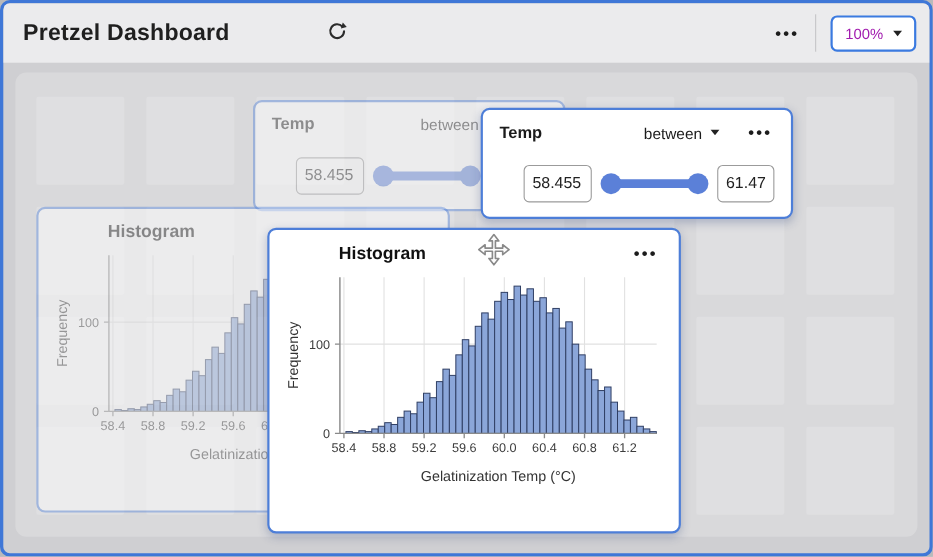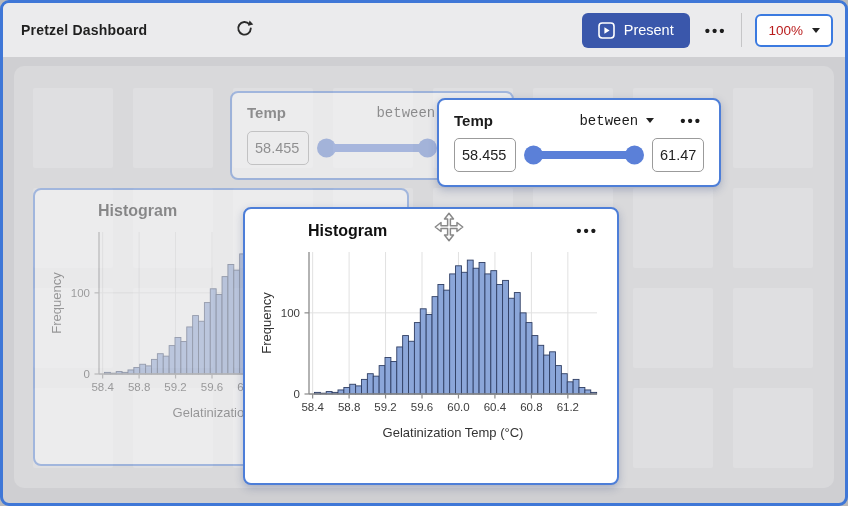--- a/index.html
+++ b/index.html
@@ -5,58 +5,58 @@
   * { margin:0; padding:0; box-sizing:border-box; }
   html,body { background:#b9b9bb; }
   body { font-family:"Liberation Sans", sans-serif; }
 
   .frame { position:relative; width:848px; height:506px; border:3px solid #3f77d7;
            border-radius:9px; overflow:hidden; background:#cfcfd2; }
 
   
   .header { position:absolute; top:0; left:0; right:0; height:54px; background:#ebebed;
             display:flex; align-items:center; padding:0 12px 0 18px; }
-  .app-title { font-size:14px; font-weight:700; color:#1f1f1f; letter-spacing:.2px; }
+  .app-title { font-size:21px; font-weight:700; color:#1f1f1f; letter-spacing:.2px; }
   .updated-group { display:flex; align-items:center; gap:12px; margin-left:86px;
                    font-size:13.5px; color:#262626; }
   .icon-btn { background:none; border:none; cursor:pointer; display:flex; align-items:center; padding:2px; }
   .header-right { margin-left:auto; display:flex; align-items:center; gap:13px; }
   .present-btn { display:flex; align-items:center; gap:9px; background:#3a57ab; color:#fff;
                  border:none; border-radius:6px; padding:9px 16px; font-size:14.5px;
                  font-family:inherit; cursor:pointer; }
   .dots { font-size:15px; font-weight:700; letter-spacing:2px; color:#1c1c1c; line-height:1; }
   .header-divider { width:1px; height:34px; background:#c5c5c7; }
   .zoom-select { display:flex; align-items:center; gap:9px; background:#fff; border:2px solid #3b7ae0;
-                 border-radius:6px; padding:7px 11px; font-size:13.5px; color:#b91c1c; cursor:pointer;
+                 border-radius:6px; padding:7px 11px; font-size:13.5px; color:#a21caf; cursor:pointer;
                  font-family:inherit; }
   .caret-down { width:0; height:0; border-left:4.5px solid transparent; border-right:4.5px solid transparent;
                 border-top:5.5px solid #222; display:inline-block; }
 
   
   .canvas { position:absolute; top:54px; left:0; right:0; bottom:0; }
   .panel { position:absolute; left:11px; top:9px; width:820px; height:422px;
            background:#d9d9db; border-radius:10px; }
   .cell { position:absolute; width:80px; height:80px; background:#dfdfe1; border-radius:2px; }
 
   
   .card { position:absolute; background:#fff; border:2px solid #4d7ed8; border-radius:8px;
           box-shadow:0 3px 9px rgba(40,60,120,.28); }
   .card.ghost { opacity:.42; box-shadow:none; }
 
-  .temp-card { width:284px; height:89px; padding:11px 15px 13px; display:flex;
+  .temp-card { width:284px; height:101px; padding:11px 15px 13px; display:flex;
                flex-direction:column; justify-content:space-between; }
   .temp-row1 { display:flex; align-items:center; }
   .temp-title { font-weight:700; font-size:15px; color:#1b1b1b; }
   .operator { margin-left:auto; display:flex; align-items:center; gap:8px;
-              font-size:14px; color:#1b1b1b; cursor:pointer; background:none; border:none; font-family:Liberation Mono, monospace; }
+              font-size:14px; color:#1b1b1b; cursor:pointer; background:none; border:none; font-family:Liberation Sans, sans-serif; }
   .card-dots { margin-left:24px; }
   .temp-row2 { display:flex; align-items:center; gap:10px; }
   .num-input { height:34px; border:1px solid #9b9b9b; border-radius:5px; font-size:14.5px;
                color:#222; padding:0 7px; font-family:inherit; background:#fff; }
-  .num-input.min { width:62px; }
+  .num-input.min { width:62px;margin-left:22px; }
   .num-input.max { width:52px; }
   .slider { flex:1; position:relative; height:8px; }
   .slider-track { position:absolute; left:2px; right:2px; top:0; bottom:0; background:#5b80d8; border-radius:4px; }
   .slider-handle { position:absolute; width:19px; height:19px; border-radius:50%; background:#5b80d8;
                    top:50%; transform:translateY(-50%); cursor:pointer; }
   .handle-min { left:-2px; } .handle-max { right:-2px; }
 
   .hist-card { width:376px; height:278px; padding:10px 12px; }
   .hist-header { display:flex; align-items:center; padding:2px 5px 0;margin-left:46px; }
   .hist-title { font-weight:700; font-size:16px; color:#101010; }
@@ -78,29 +78,20 @@
         <span>
           <svg width="19" height="19" viewBox="0 0 20 20">
             <path d="M15 5.5 A 6.6 6.6 0 1 0 16.6 10" fill="none" stroke="#2b2b2b" stroke-width="2" stroke-linecap="round"></path>
             <path d="M13.6 7.2 L19.2 5.9 L15.4 1.6 Z" fill="#2b2b2b"></path>
           </svg>
         </span>
       </button>
     </div>
 
     <div class="header-right">
-      <button class="present-btn">
-        <span style="display:flex;">
-          <svg width="17" height="17" viewBox="0 0 17 17">
-            <rect x="1" y="1" width="15" height="15" rx="3.2" fill="none" stroke="#fff" stroke-width="1.6"></rect>
-            <path d="M6.4 5.2 L11.6 8.5 L6.4 11.8 Z" fill="#fff"></path>
-          </svg>
-        </span>
-        <span>Present</span>
-      </button>
 
       <button class="icon-btn">
         <span class="dots">•••</span>
       </button>
 
       <div class="header-divider"></div>
 
       <button class="zoom-select">
         <span>100%</span>
         <span class="caret-down"></span>

